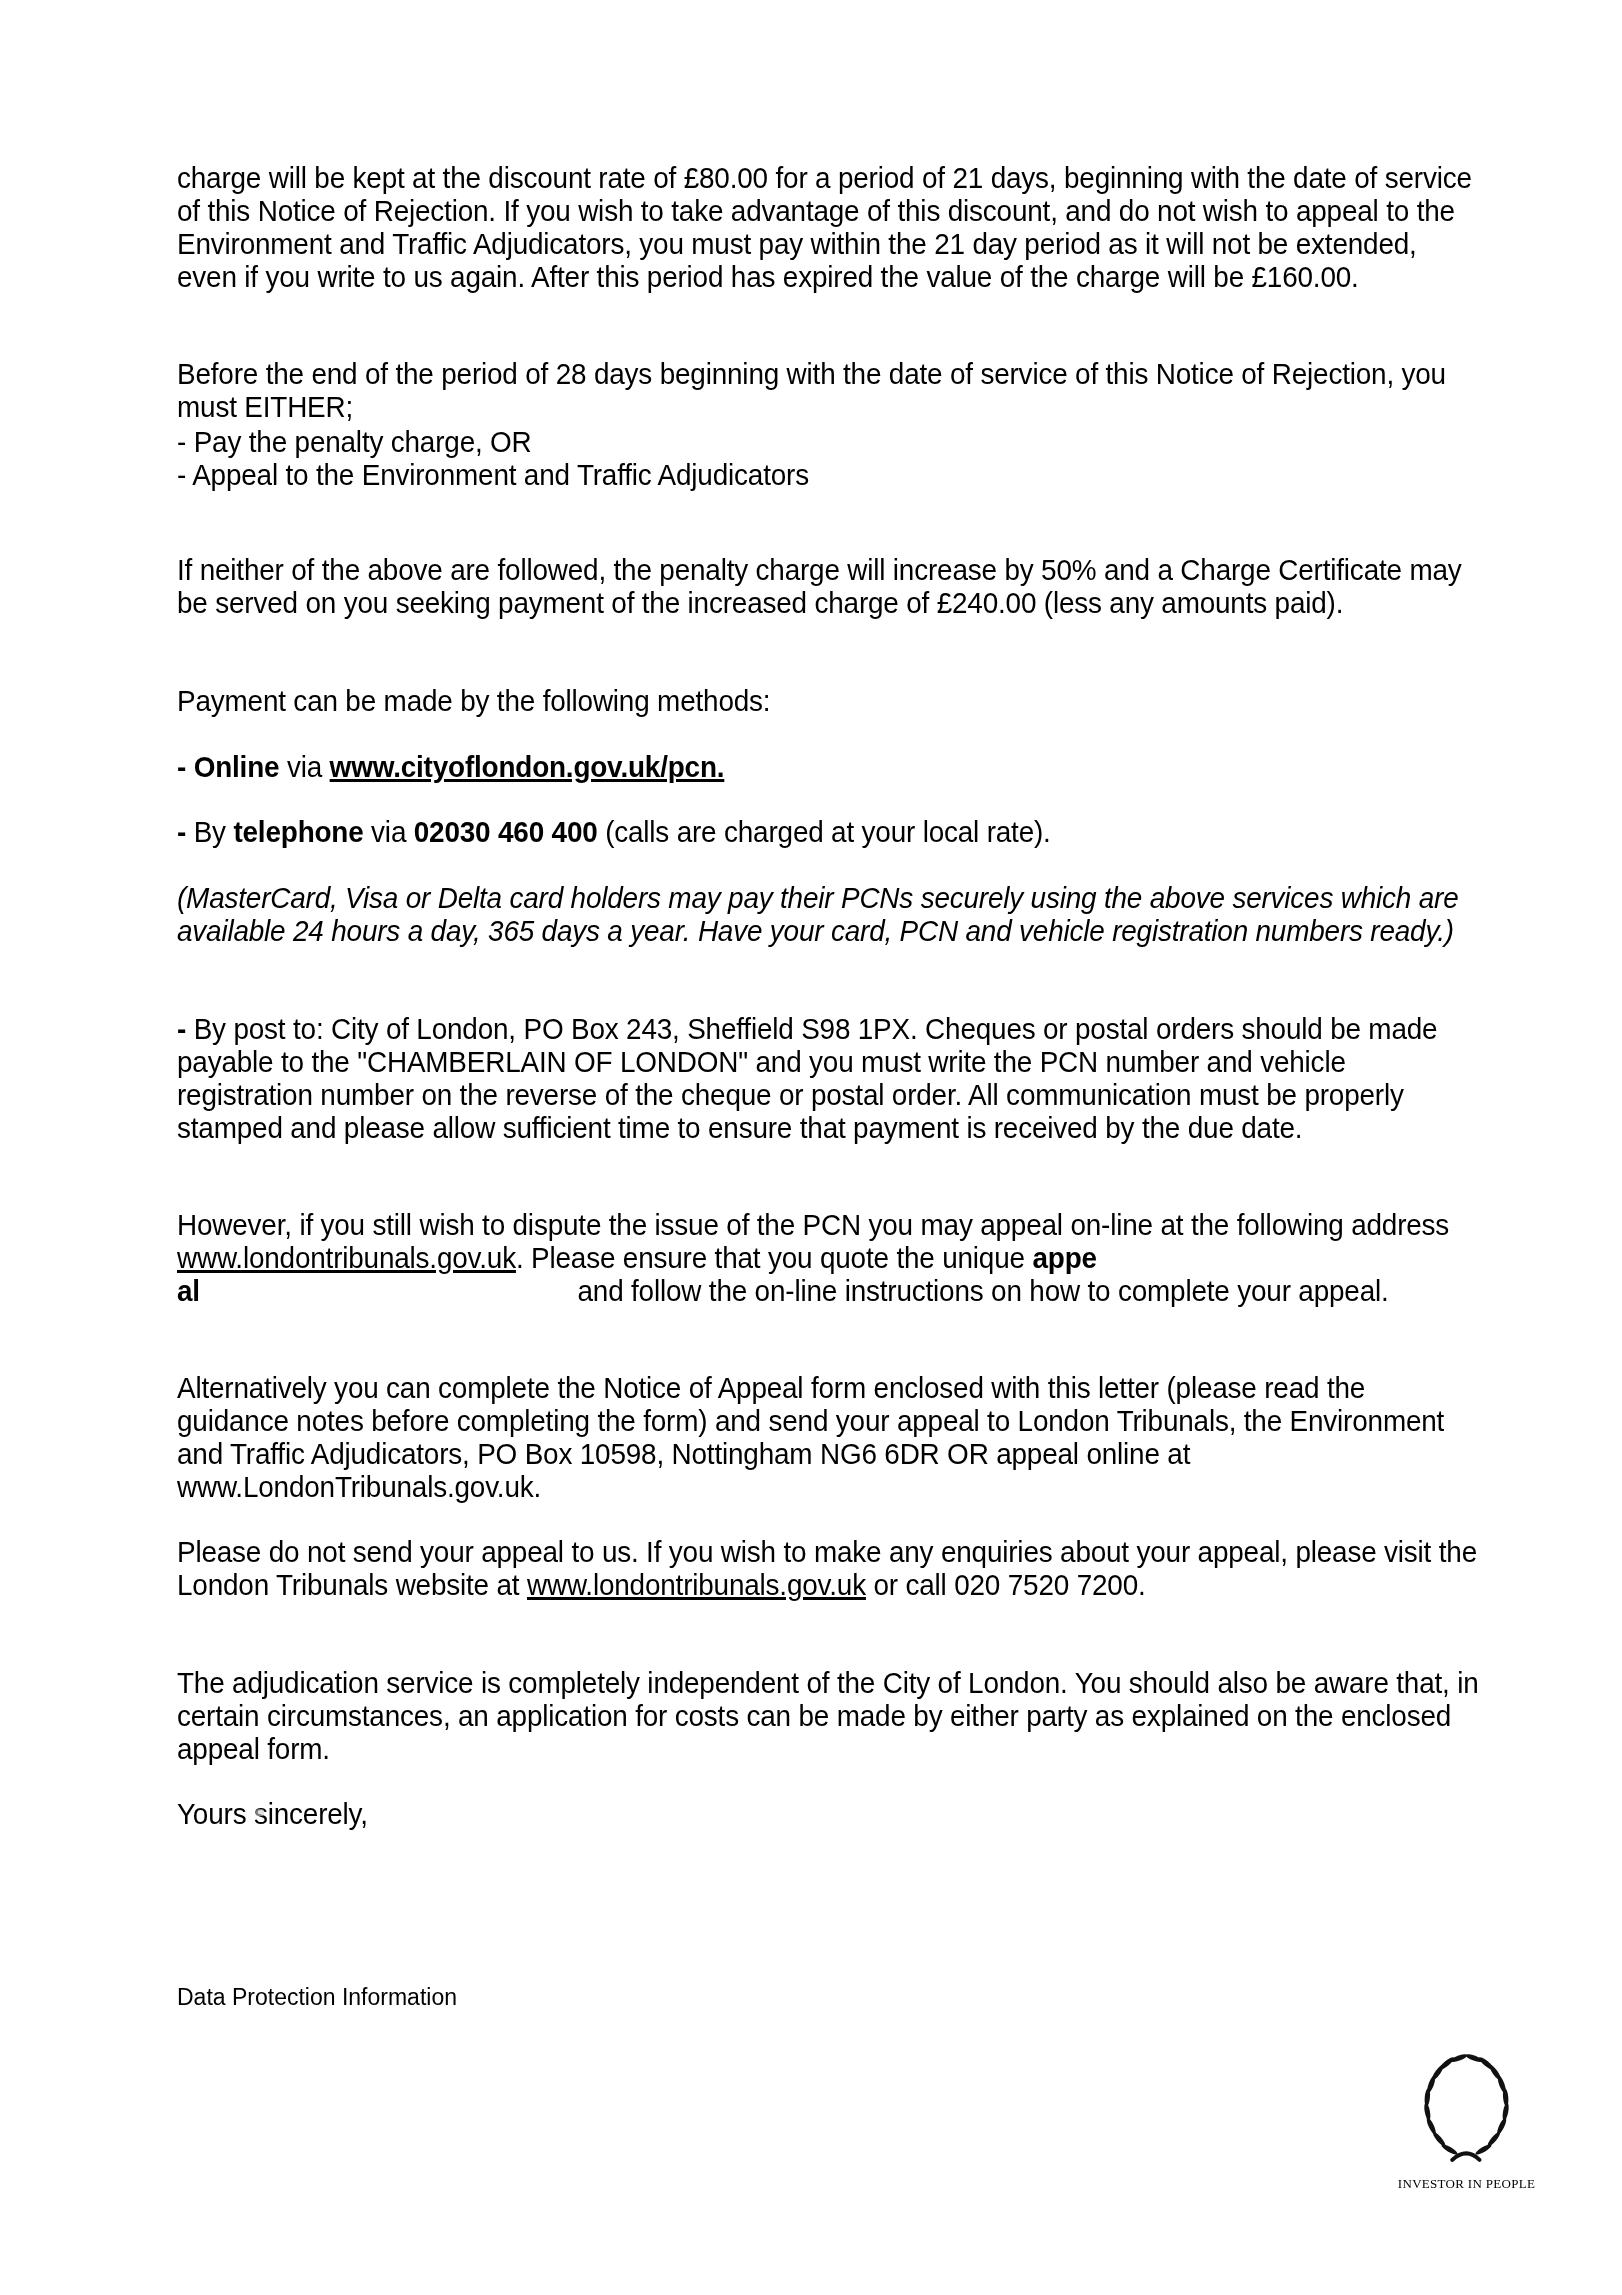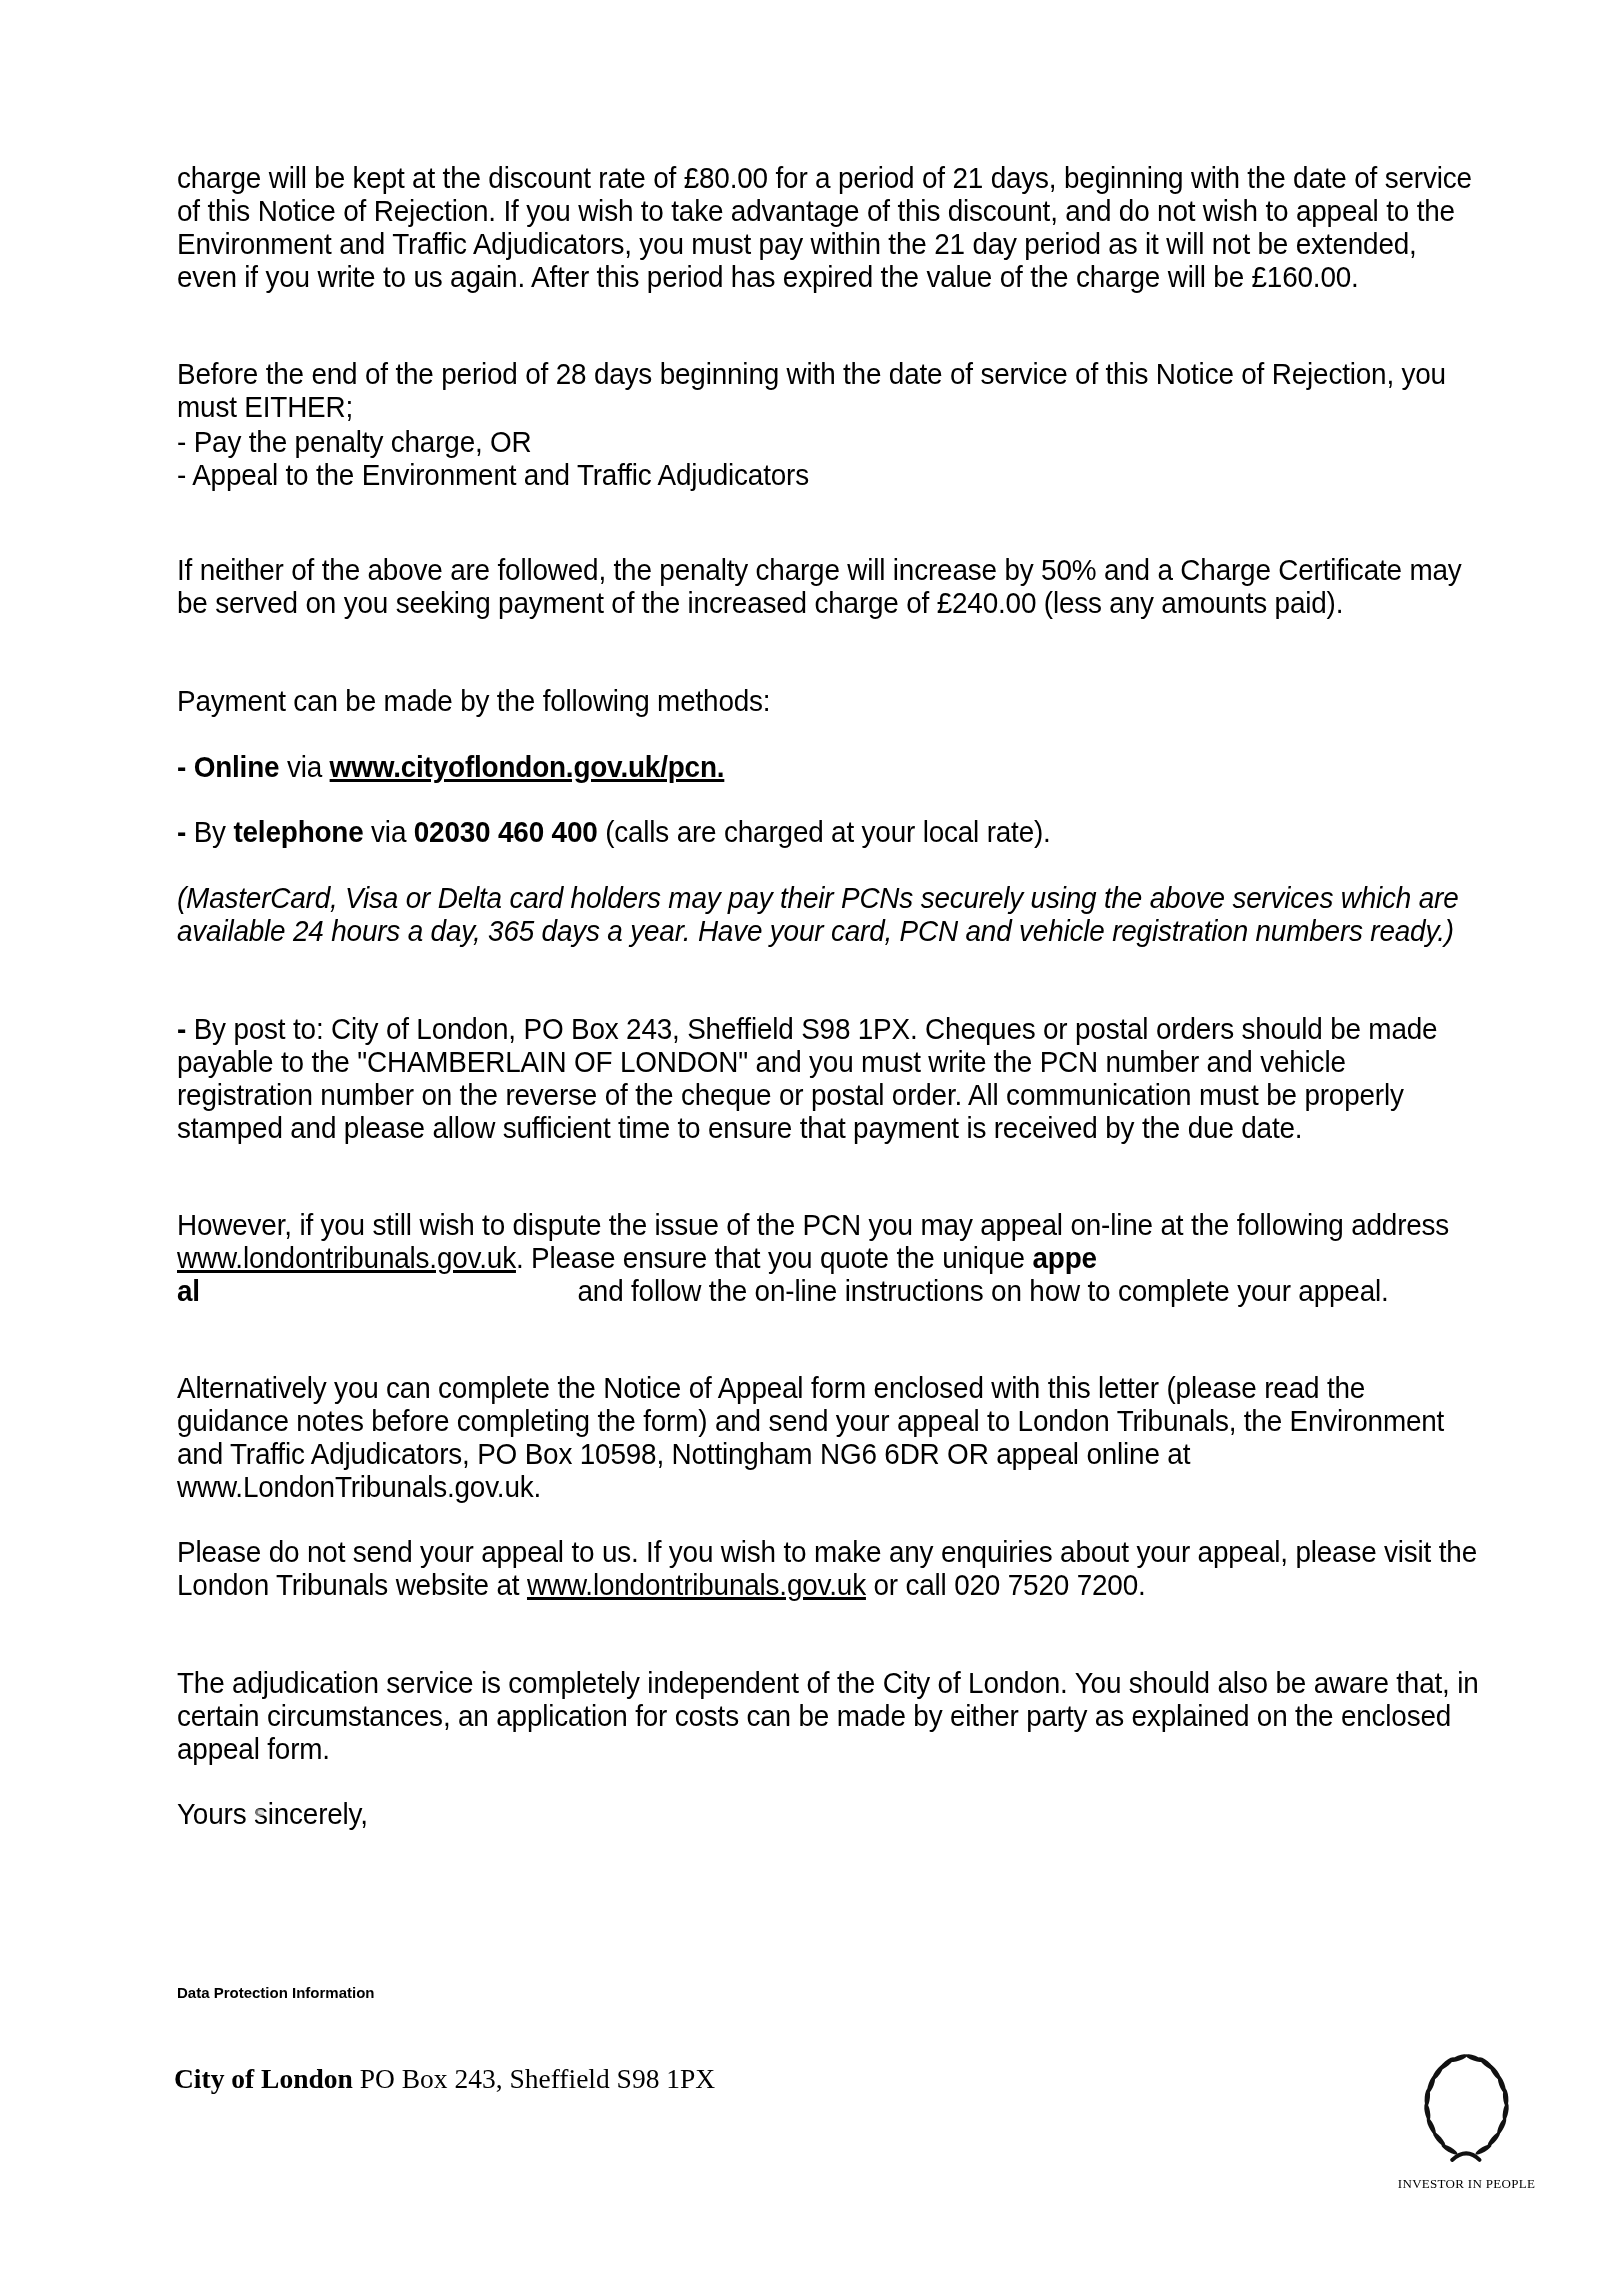--- a/index.html
+++ b/index.html
@@ -11,21 +11,21 @@
     font-size: 30px; line-height: 33px;
     transform: scaleX(0.93); transform-origin: left top;
     letter-spacing: -0.2px;
   }
   .b { font-weight: bold; }
   .u { text-decoration: underline; }
   .i { font-style: italic; }
   .gap { display: inline-block; width: 406px; }
   .dp-title {
     position: absolute; left: 137px; top: 1984px;
-    font-family: "Liberation Sans", sans-serif; font-weight: bold; font-size: 15px;
+    font-family: "Liberation Sans", sans-serif; font-weight: normal; font-size: 23px;
   }
   .footer {
     position: absolute; left: 134px; top: 2061px;
     font-family: "Liberation Serif", serif; font-size: 27.5px; line-height: 35px;
   }
   .footer div { white-space: nowrap; }
   .logo { position: absolute; left: 1335px; top: 2042px; width: 183px; height: 157px; }
   .logo svg { position: absolute; left: 39px; top: 6.5px; }
   .logo .cap {
     position: absolute; left: 0; top: 134px; width: 183px; text-align: center;
@@ -76,21 +76,20 @@
   </p>
 
   <p class="body-text" style="top:1636px;">The adjudication service is completely independent of the City of London. You should also be aware that, in certain circumstances, an application for costs can be made by either party as explained on the enclosed appeal form.</p>
 
   <p class="body-text" style="top:1767px;">Yours sincerely,</p>
   <div class="sig-smudge"></div>
 
   <div class="dp-title">Data Protection Information</div>
 
   <div class="footer">
-    <div><span class="b">City of London</span><span> PO Box 243, Sheffield S98 1PX</span></div>
   </div>
 
   <div class="logo">
     <svg width="105" height="124" viewBox="0 0 160 190">
       <g fill="#111">
 
         <ellipse cx="68" cy="14" rx="14" ry="4" transform="rotate(-20 68 14)"></ellipse>
         <ellipse cx="50" cy="22" rx="14" ry="4" transform="rotate(-40 50 22)"></ellipse>
         <ellipse cx="36" cy="36" rx="14" ry="4" transform="rotate(-55 36 36)"></ellipse>
         <ellipse cx="26" cy="54" rx="14" ry="4" transform="rotate(-70 26 54)"></ellipse>

